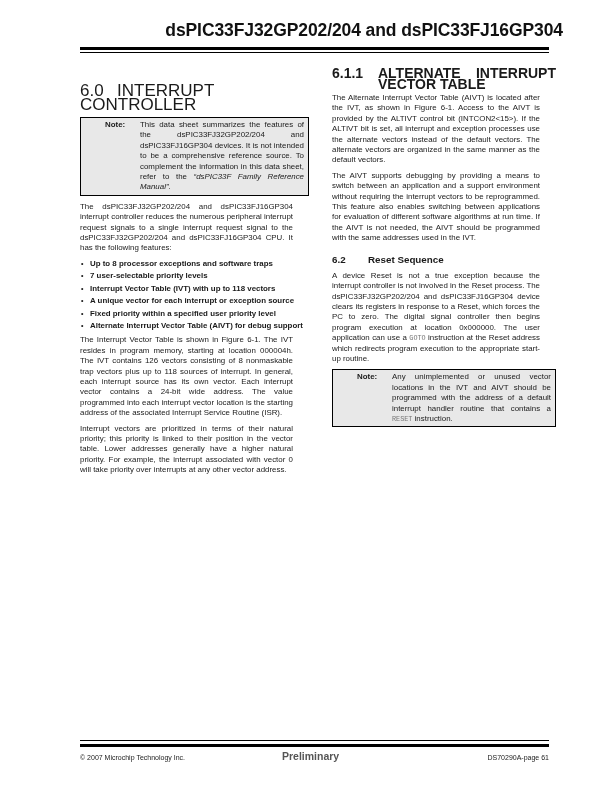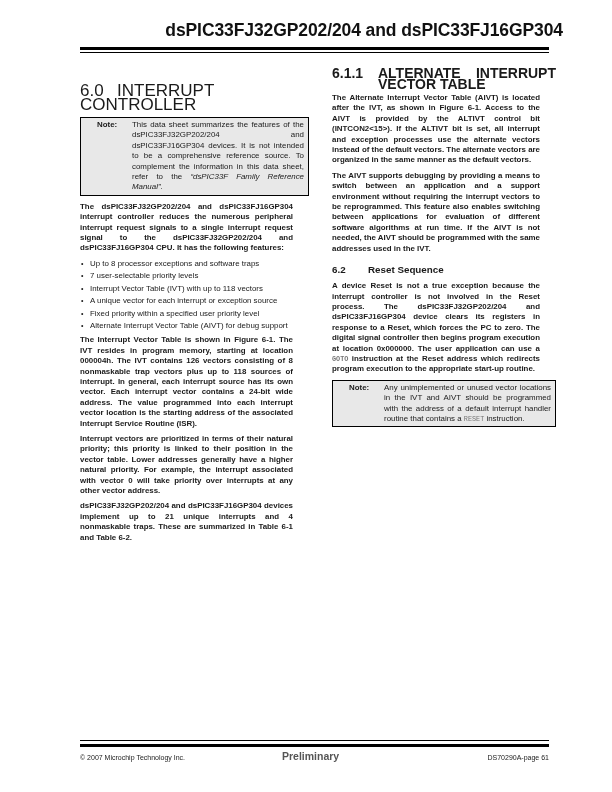--- a/index.html
+++ b/index.html
@@ -10,27 +10,27 @@
   .rule-thin { position: absolute; left: 80px; width: 469px; height: 1px; background: #000; }
   .col { position: absolute; font-size: 7.9px; line-height: 10.4px; text-align: justify; }
   .col-left { left: 80px; top: 68px; width: 229px; }
   .col-right { left: 332px; top: 68px; width: 224px; }
   h1.sec { font-size: 17px; font-weight: normal; margin: 16px 0 5px 0; line-height: 14px; }
   h1.sec .num { display: inline-block; width: 37px; }
   h2.sub { font-size: 9.8px; font-weight: bold; margin: 10px 0 5px 0; line-height: 12px; }
   h2.sub .num { display: inline-block; width: 36px; }
   h3.subsub { font-size: 14px; font-weight: bold; margin: 0 0 4px 0; line-height: 10.5px; display: flex; }
   h3.subsub .num { width: 46px; flex: none; }
-  p { margin: 0 16px 5px 0; font-weight: bold; }
-  .note { border: 1px solid #000; background: #e8e8e8; display: flex; padding: 2px 4px 2px 8px; margin: 0 0 6px 0; }
+  p { margin: 0 16px 5px 0; }
+  .note { border: 1px solid #000; background: #e8e8e8; display: flex; padding: 2px 4px 2px 16px; margin: 0 0 6px 0; }
   .note .lbl { font-weight: bold; width: 43px; flex: none; padding-left: 8px; box-sizing: border-box; }
   .note .txt { flex: 1; text-align: justify; }
   .note .txt i { font-style: italic; }
   ul.feat { list-style: none; padding: 0; margin: 0 0 4px 0; text-align: left; }
-  ul.feat li { position: relative; padding-left: 10px; margin-bottom: 2px; }
+  ul.feat li { position: relative; padding-left: 10px; margin-bottom: 2px; font-weight: bold; }
   ul.feat li::before { content: "\2022"; position: absolute; left: 1px; top: 0; font-size: 7px; }
   .mono { font-family: "Liberation Mono", monospace; font-size: 6.8px; color: #777; }
   .footer-thick { position: absolute; left: 80px; top: 744px; width: 469px; height: 3px; background: #000; }
   .footer-thin { position: absolute; left: 80px; top: 740px; width: 469px; height: 1px; background: #000; }
   .foot-left { position: absolute; left: 80px; top: 754px; font-size: 7px; }
   .foot-mid { position: absolute; left: 282px; top: 750px; font-size: 10.5px; font-weight: bold; color: #555; }
   .foot-right { position: absolute; right: 63px; top: 754px; font-size: 7px; }
 </style>
 </head>
 <body>
@@ -51,21 +51,20 @@
   <ul class="feat">
     <li>Up to 8 processor exceptions and software traps</li>
     <li>7 user-selectable priority levels</li>
     <li>Interrupt Vector Table (IVT) with up to 118 vectors</li>
     <li>A unique vector for each interrupt or exception source</li>
     <li>Fixed priority within a specified user priority level</li>
     <li>Alternate Interrupt Vector Table (AIVT) for debug support</li>
   </ul>
   <p>The Interrupt Vector Table is shown in Figure 6-1. The IVT resides in program memory, starting at location 000004h. The IVT contains 126 vectors consisting of 8 nonmaskable trap vectors plus up to 118 sources of interrupt. In general, each interrupt source has its own vector. Each interrupt vector contains a 24-bit wide address. The value programmed into each interrupt vector location is the starting address of the associated Interrupt Service Routine (ISR).</p>
   <p>Interrupt vectors are prioritized in terms of their natural priority; this priority is linked to their position in the vector table. Lower addresses generally have a higher natural priority. For example, the interrupt associated with vector 0 will take priority over interrupts at any other vector address.</p>
-  <p>dsPIC33FJ32GP202/204 and dsPIC33FJ16GP304 devices implement up to 21 unique interrupts and 4 nonmaskable traps. These are summarized in Table 6-1 and Table 6-2.</p>
 </div>
 
 <div class="col col-right">
   <h3 class="subsub">
     <span class="num">6.1.1</span>
       <span>ALTERNATE INTERRUPT VECTOR TABLE</span>
   </h3>
   <p>The Alternate Interrupt Vector Table (AIVT) is located after the IVT, as shown in Figure 6-1. Access to the AIVT is provided by the ALTIVT control bit (INTCON2&lt;15&gt;). If the ALTIVT bit is set, all interrupt and exception processes use the alternate vectors instead of the default vectors. The alternate vectors are organized in the same manner as the default vectors.</p>
   <p>The AIVT supports debugging by providing a means to switch between an application and a support environment without requiring the interrupt vectors to be reprogrammed. This feature also enables switching between applications for evaluation of different software algorithms at run time. If the AIVT is not needed, the AIVT should be programmed with the same addresses used in the IVT.</p>
   <h2 class="sub">

